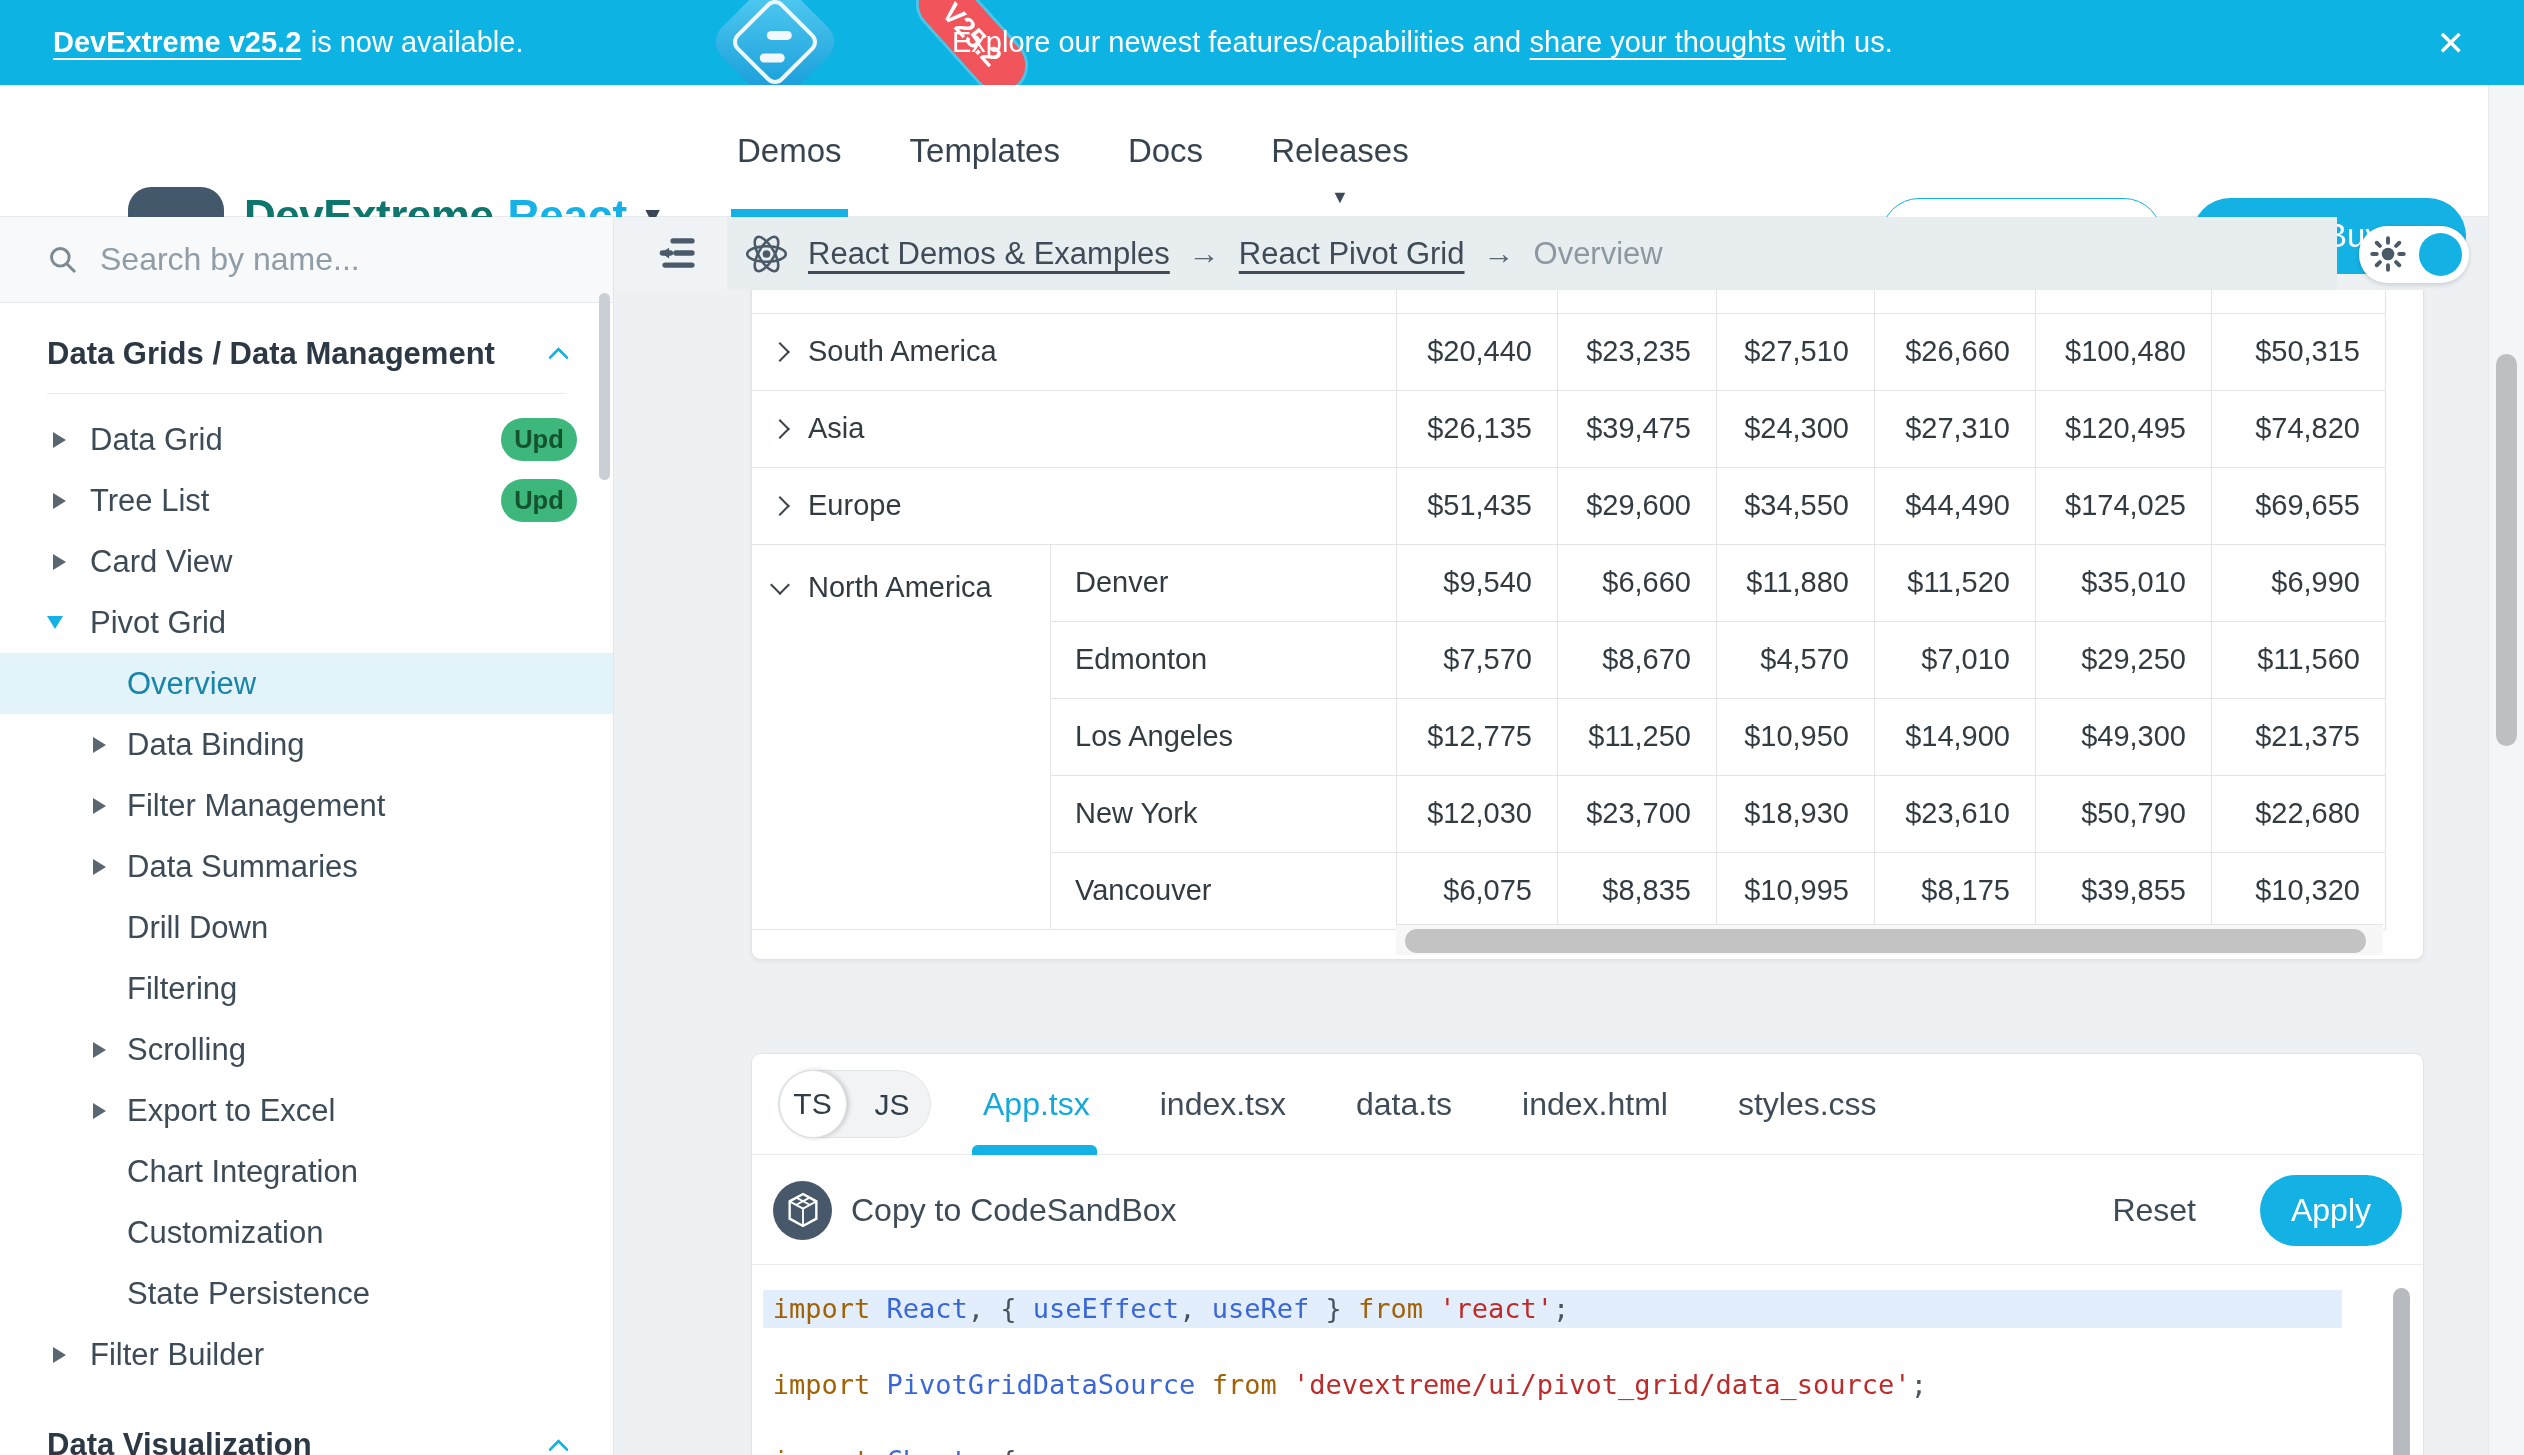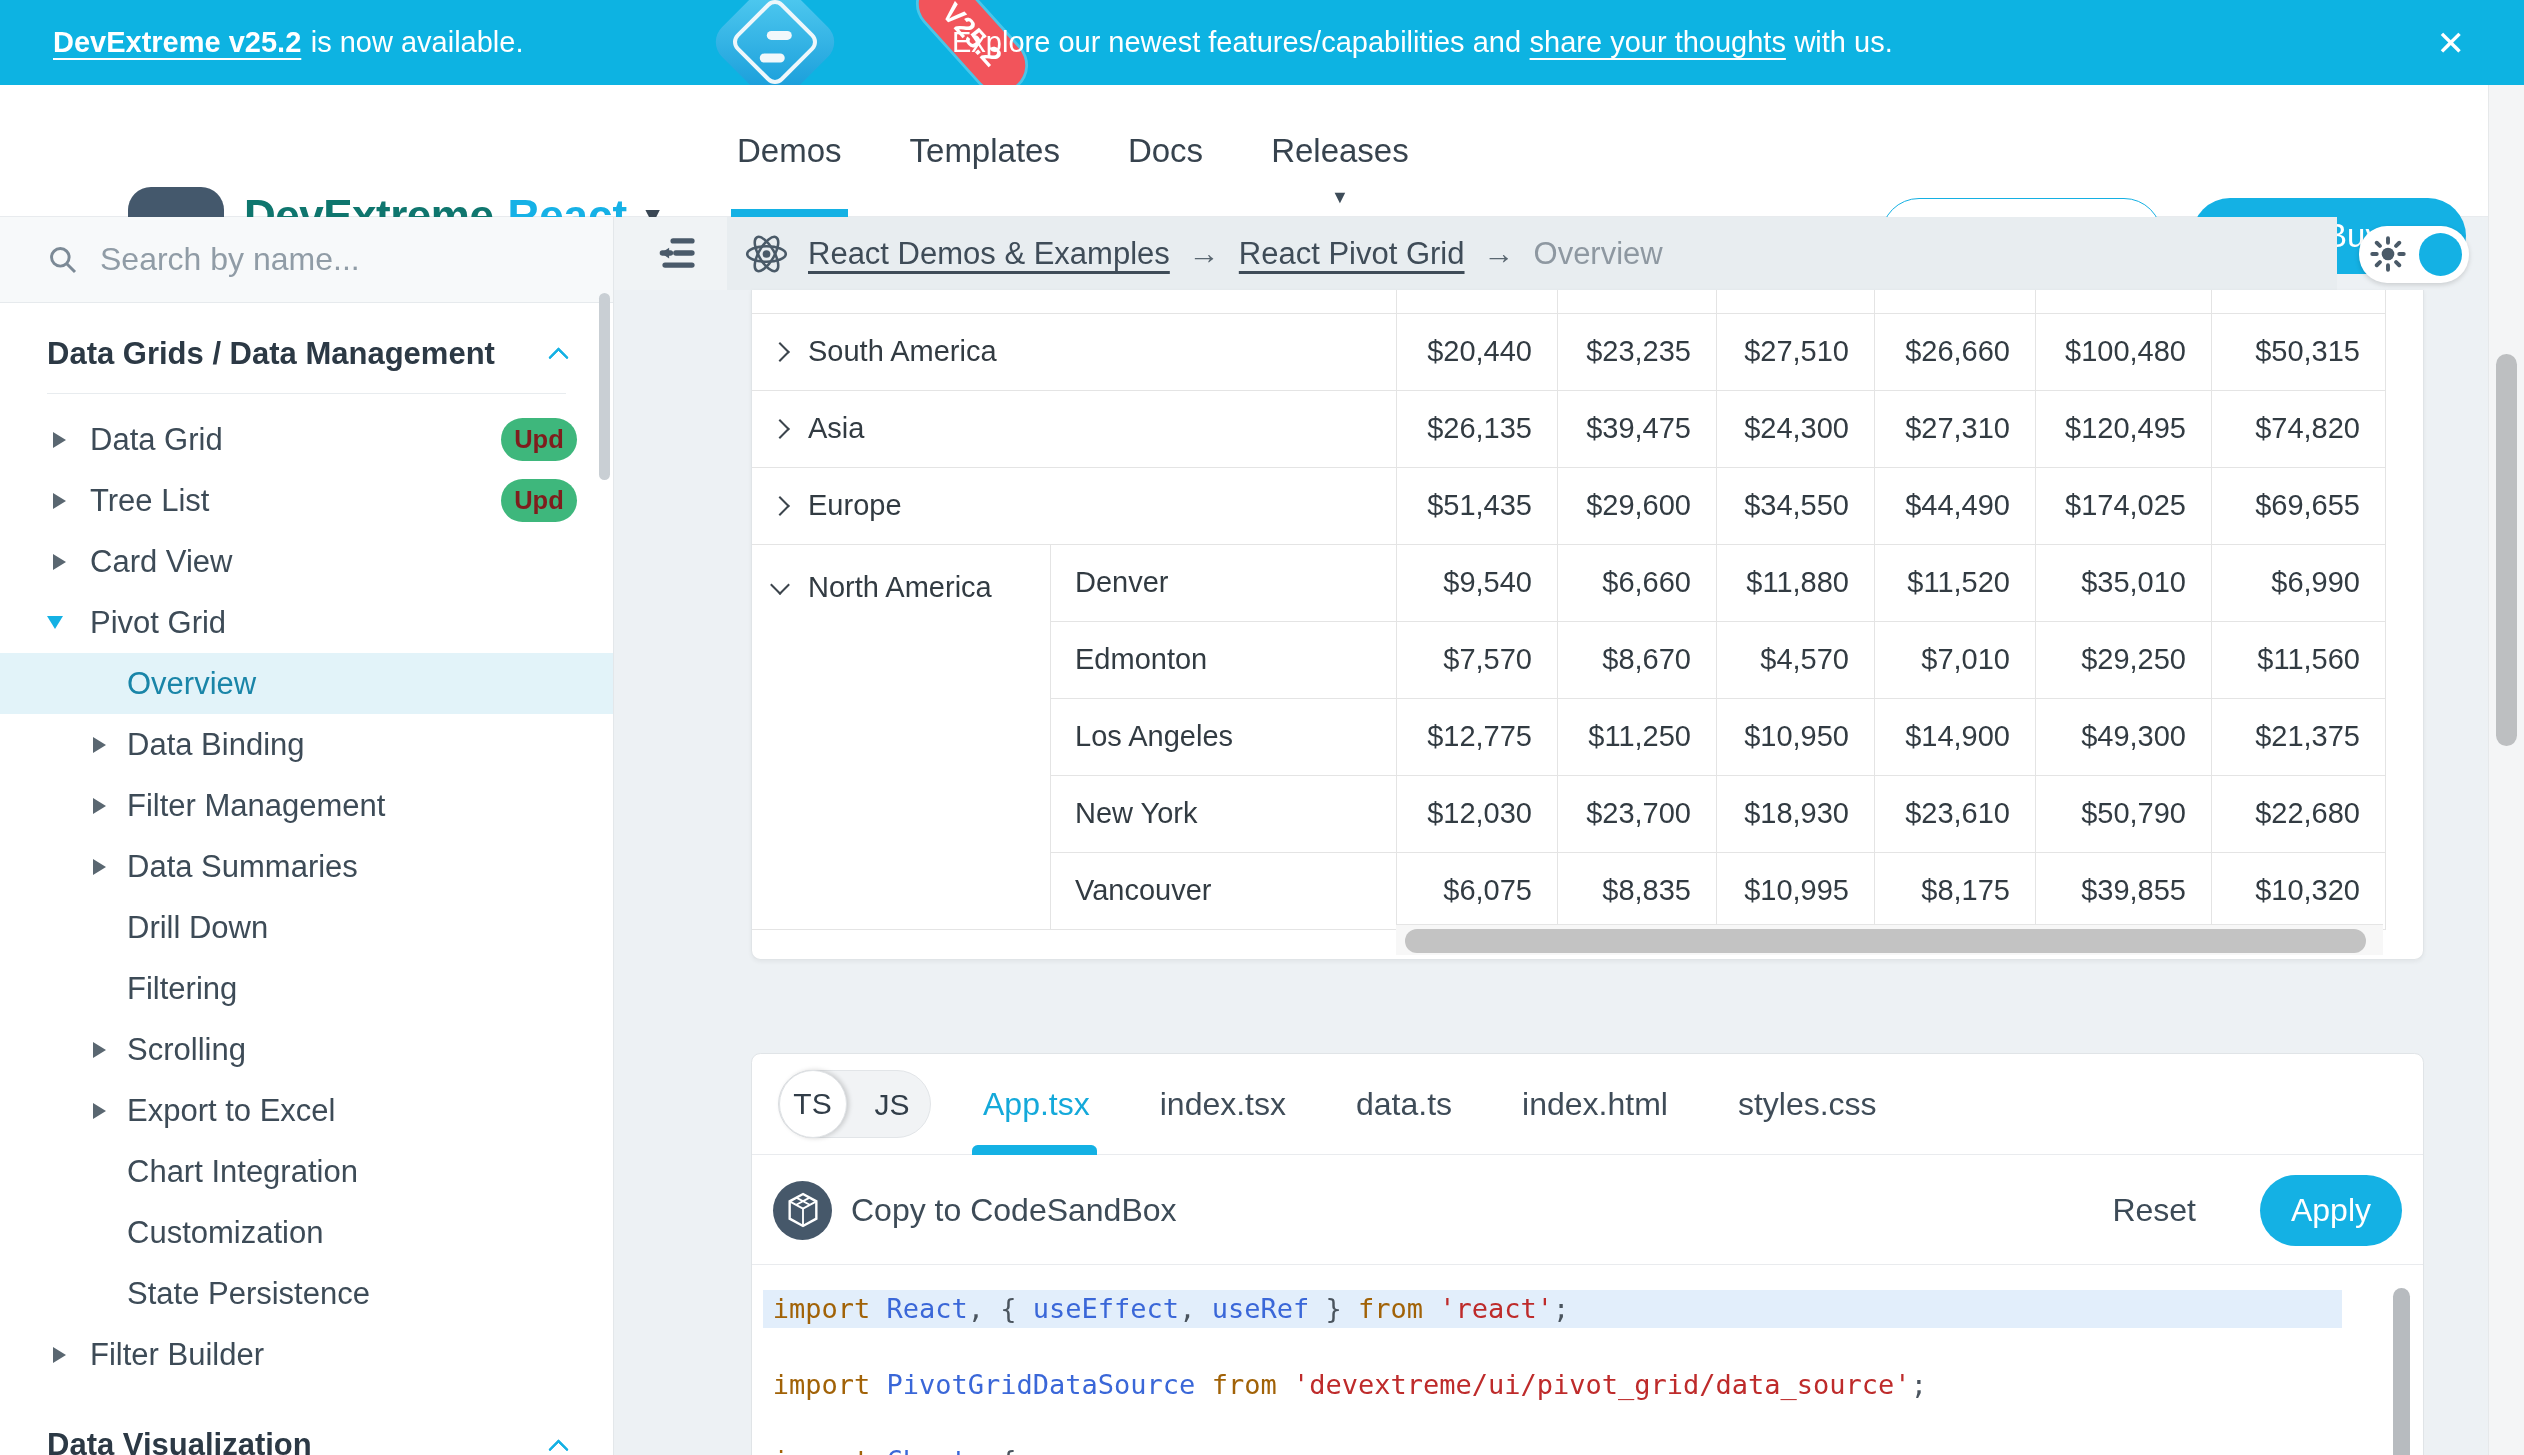--- a/index.html
+++ b/index.html
@@ -60,21 +60,21 @@
   .side-section { height:60px; display:flex; align-items:center; padding:0 47px; font-size:31px; font-weight:bold; color:#2c3945; justify-content:space-between; cursor:pointer; }
   .chev-up { width:15px; height:15px; border-left:3.8px solid #14b1e4; border-top:3.8px solid #14b1e4; transform:rotate(45deg); margin-top:7.6px; border-radius:1.9px; }
   .side-divider { border-top:0.9px solid #e8ecef; margin:9.4px 47px 15px 47px; }
   .side-item, .side-child { position:relative; height:61px; display:flex; align-items:center; font-size:31px; color:#3d4b57; cursor:pointer; }
   .tri-right { position:absolute; left:53px; width:0; height:0; border-left:13.2px solid #5a6771; border-top:8.5px solid transparent; border-bottom:8.5px solid transparent; }
   .tri-down { position:absolute; left:47px; width:0; height:0; border-top:13.2px solid #14b1e4; border-left:8.5px solid transparent; border-right:8.5px solid transparent; }
   .side-item .lbl { margin-left:90px; }
   .side-child .lbl { margin-left:127px; }
   .side-child .tri-right { left:93px; }
   .side-child.selected { background:#e2f3f9; color:#1985a8; }
-  .badge-upd { position:absolute; right:36px; width:76px; height:43px; background:#3eb77c; color:#7f1d1d; font-size:25.5px; font-weight:bold;
+  .badge-upd { position:absolute; right:36px; width:76px; height:43px; background:#3eb77c; color:#14532d; font-size:25.5px; font-weight:bold;
     border-radius:22px; display:flex; align-items:center; justify-content:center; }
   .side-gap { height:30px; }
   .side-scroll { position:absolute; right:2.8px; top:76px; width:11.3px; height:187px; background:#c9cfd4; border-radius:5.7px; }
 
   
   .content { position:absolute; left:614px; top:217px; width:1723px; height:1239px; background:#edf1f4; }
   .toolbar { position:absolute; left:0; top:0; width:100%; height:73px; background:#e8edf0; }
   .toolbar::before { content:""; position:absolute; left:0; top:0; width:113px; height:73px; background:#f0f3f5; }
   .hide-btn { position:absolute; left:43px; top:15px; cursor:pointer; }
   .crumbs { position:absolute; left:130px; top:0; height:73px; display:flex; align-items:center; gap:19px; font-size:31px; }

